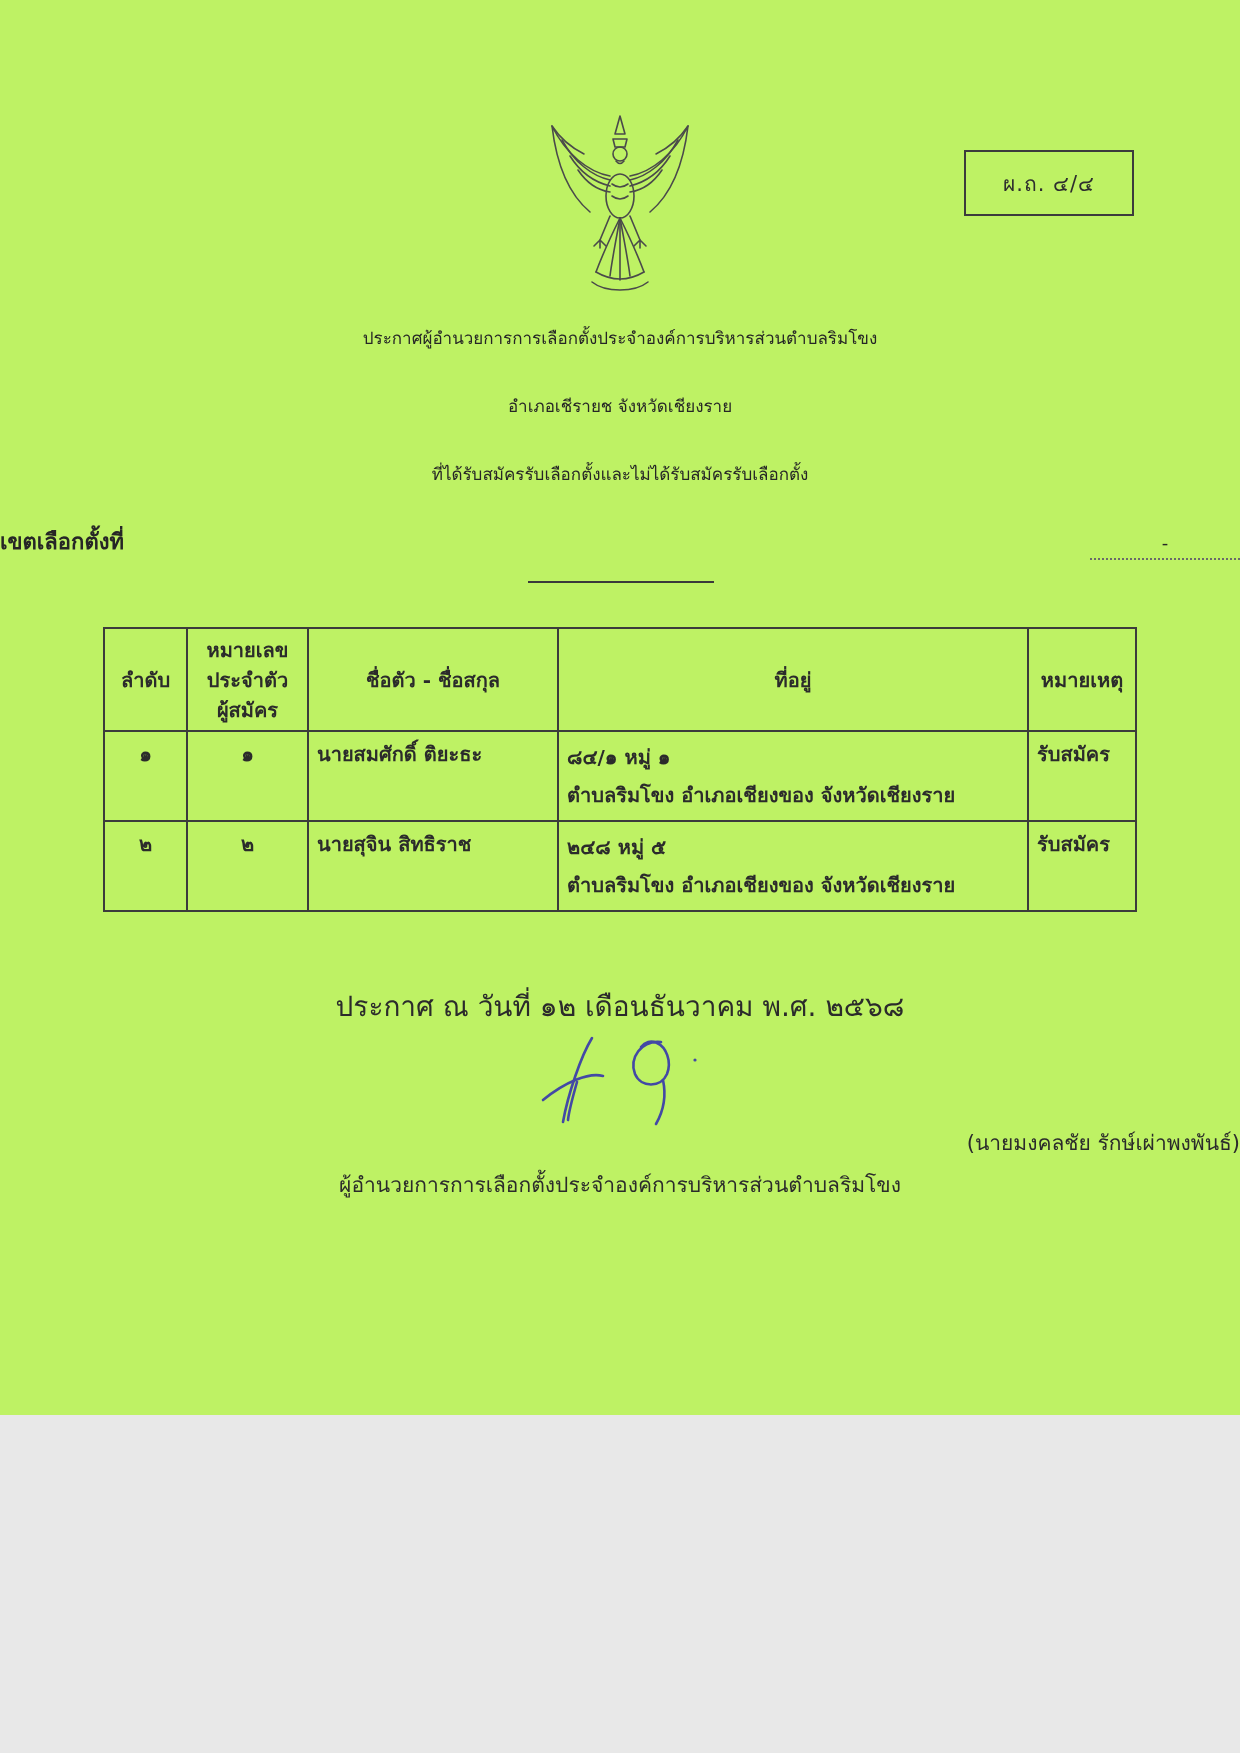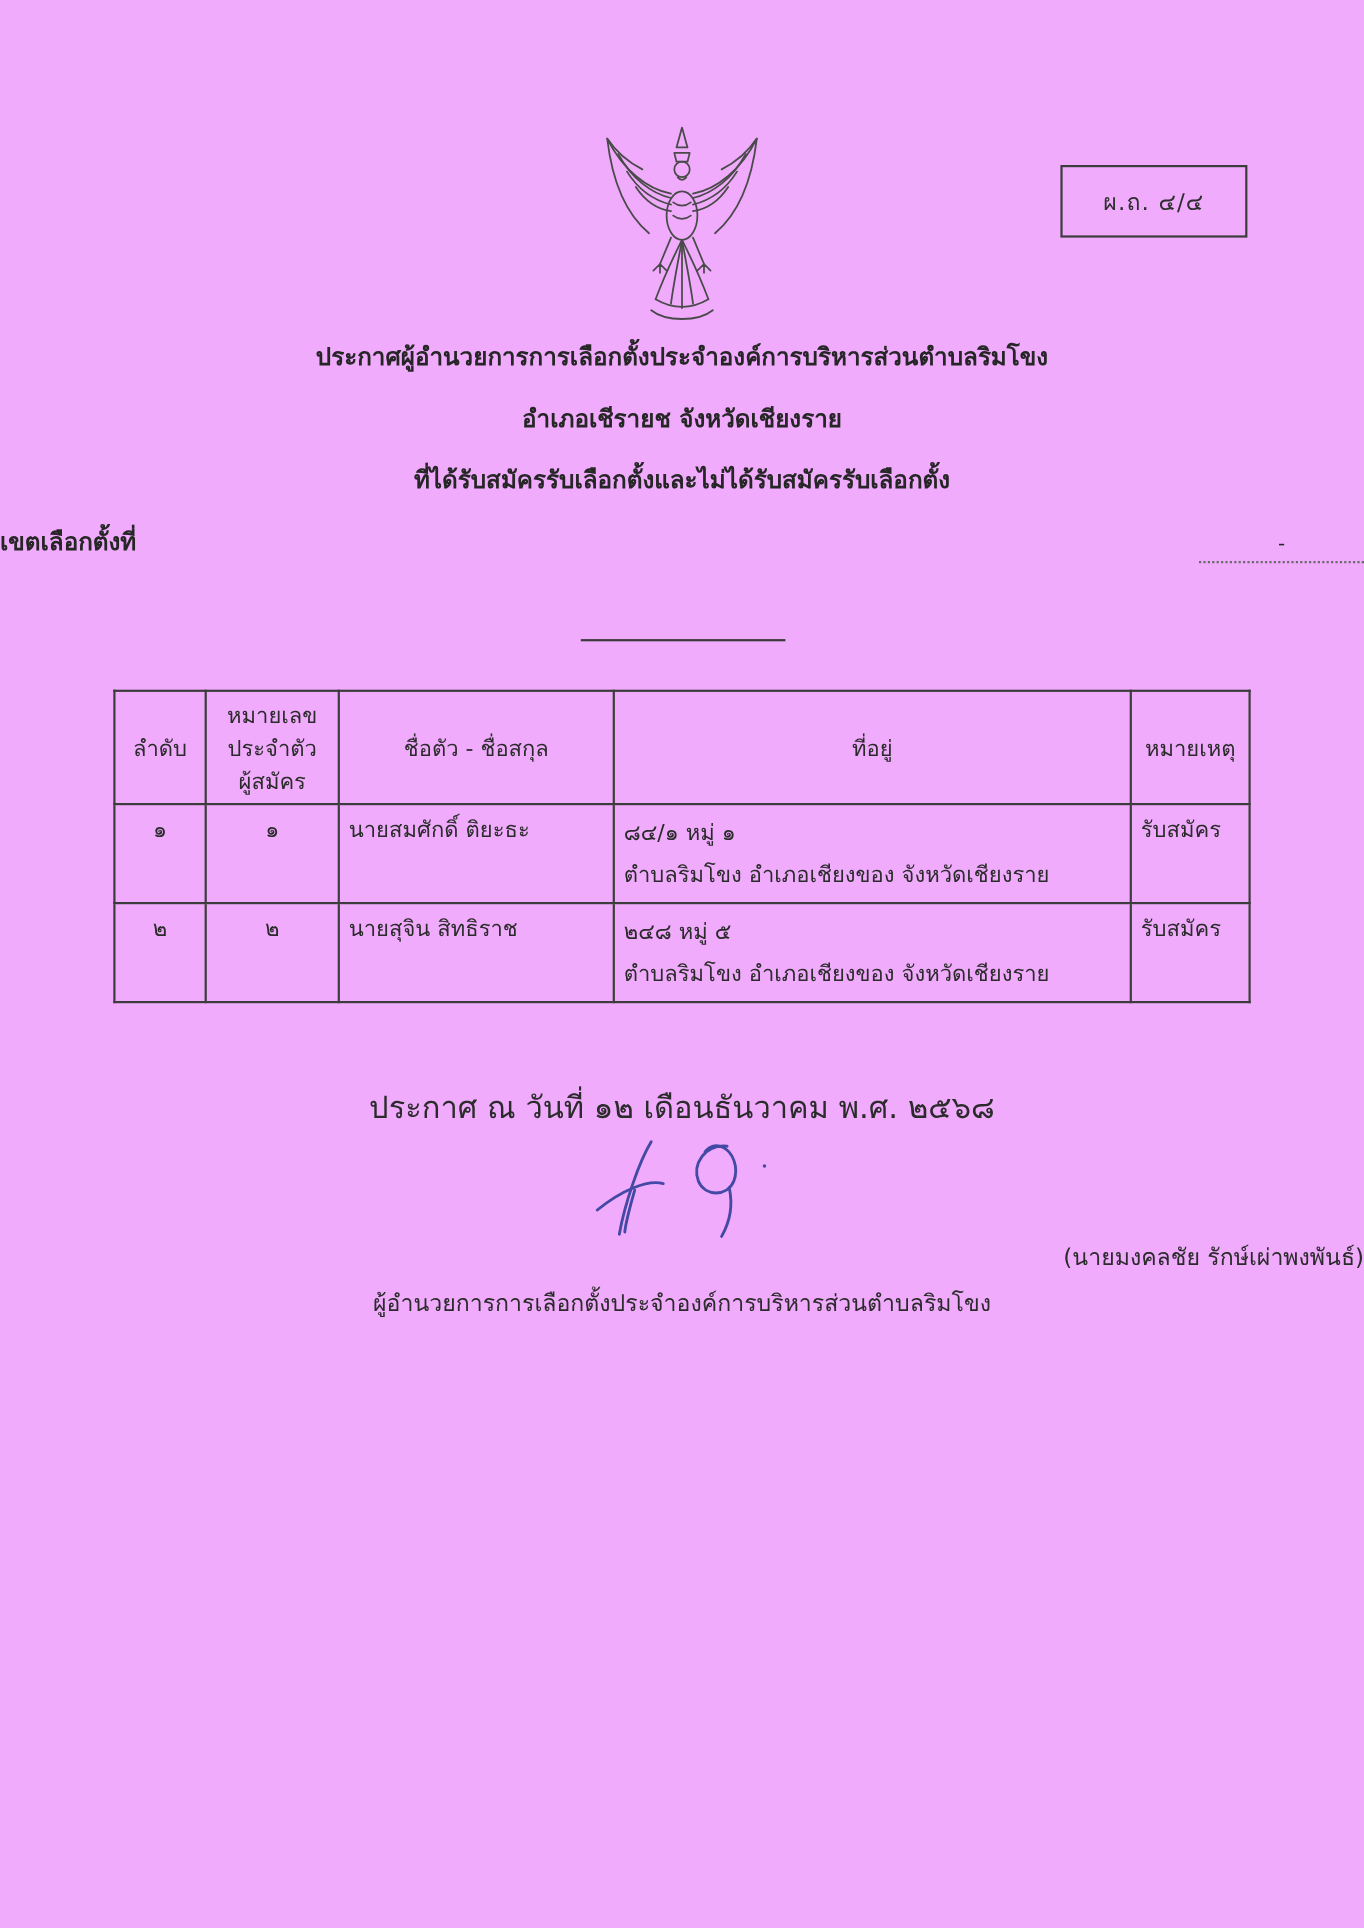--- a/index.html
+++ b/index.html
@@ -1,20 +1,20 @@
 <!DOCTYPE html>
 <html><head>
 <meta charset="utf-8">
 <style>
   html,body{margin:0;padding:0;background:#e8e8e8;}
   .page{
     position:relative;
-    width:1240px;height:1753px;
+    width:1240px;height:1415px;
     margin:0 auto;
-    background:#f0abfc;
+    background:#bef264;
     font-family:"DejaVu Sans","Liberation Sans",sans-serif;
     color:#2e2e2e;
     overflow:hidden;
   }
   
   .form-code-box{
     position:absolute;top:150px;left:964px;
     width:166px;height:62px;
     border:2px solid #3c3c3c;
     display:flex;align-items:center;justify-content:center;
@@ -24,22 +24,22 @@
   .garuda{
     position:absolute;top:114px;left:50%;
     transform:translateX(-50%);
   }
   
   .title-block{
     position:absolute;top:296px;left:0;width:100%;
     text-align:center;
   }
   .title-line{
-    margin:4px;
-    font-size:22px;font-weight:700;
+    margin:16px;
+    font-size:17px;font-weight:400;
     line-height:52px;
     color:#262626;
   }
   .district-line{
     margin:0;font-size:22px;font-weight:600;line-height:52px;color:#262626;
     display:flex;align-items:baseline;justify-content:space-between;gap:10px;
   }
   .dotline{
     display:inline-block;width:150px;
     border-bottom:2px dotted #6a6a6a;
@@ -53,21 +53,21 @@
   table.candidates{
     position:absolute;top:627px;left:103px;
     width:1032px;
     border-collapse:collapse;
     table-layout:fixed;
     font-size:20px;color:#2b2b2b;
   }
   table.candidates td,table.candidates th{
     border:2px solid #3c3c3c;
     vertical-align:top;
-    font-weight:400;
+    font-weight:700;
     padding:6px 8px;
     overflow:hidden;
   }
   table.candidates th{text-align:center;vertical-align:middle;padding:4px 2px;}
   .hdr-lines{line-height:30px;}
   tr.header-row{height:103px;}
   tr.data-row{height:80px;}
   td.c-center{text-align:center;padding-top:12px;}
   td.c-name{padding-left:20px;padding-top:12px;}
   td.c-addr{padding-left:16px;padding-top:12px;line-height:38px;}

